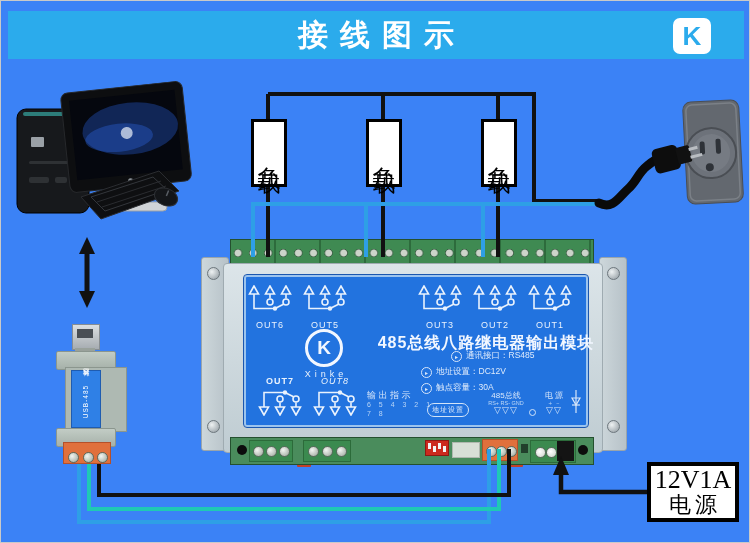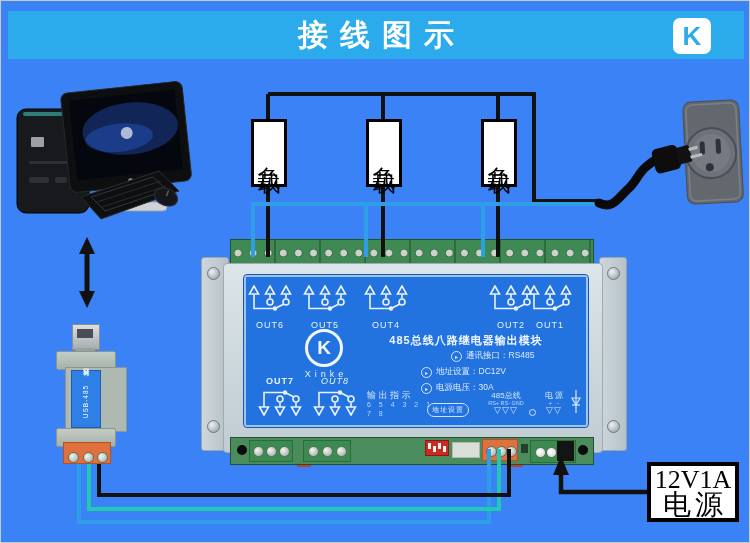--- a/index.html
+++ b/index.html
@@ -31,36 +31,36 @@
   .tscrew{width:9px;height:9px;border-radius:50%;background:radial-gradient(circle at 35% 35%,#f2f5f0,#9aa49a);border:1px solid #5c6b5e;}
   .dip{background:#cc2a1e;border:1px solid #8d1a12;}
   .dip i{position:absolute;width:3px;height:6px;background:#f4f4f4;}
   .orangeblk{background:#e0703c;border:1px solid #b5502a;}
   .redtab{width:14px;height:5px;background:#c23f28;border-radius:1px;}
 
   
   .panel{left:243px;top:274px;width:340px;height:148px;background:#2273df;border:2px solid #9cc4ee;outline:1px solid #1a57b0;border-radius:3px;z-index:4;color:#e9f2fd;}
   .rgroup{position:absolute;width:46px;text-align:center;}
   .out-label{font-size:9px;letter-spacing:1px;color:#e9f2fd;margin-top:1px;font-family:"Liberation Sans",sans-serif;}
-  .p-title{position:absolute;left:104px;top:56px;width:232px;text-align:center;font-size:11px;font-weight:bold;color:#f2f7ff;letter-spacing:1px;}
+  .p-title{position:absolute;left:124px;top:56px;width:232px;text-align:center;font-size:16px;font-weight:bold;color:#f2f7ff;letter-spacing:1px;}
   .spec{position:absolute;left:175px;height:12px;display:flex;align-items:center;font-size:8.5px;color:#ddeafc;}
   .spec-ic{display:inline-flex;align-items:center;justify-content:center;width:9px;height:9px;border:1px solid #d8e6fa;border-radius:50%;margin-right:4px;font-size:6px;color:#d8e6fa;}
   .spec-ic::before{content:"▸";}
   .brand{position:absolute;left:47px;top:52px;width:62px;text-align:center;}
   .brand-circ{width:32px;height:32px;border:3px solid #f2f7ff;border-radius:50%;margin:0 auto;display:flex;align-items:center;justify-content:center;}
   .brand-circ span{color:#f2f7ff;font-size:19px;font-weight:bold;}
   .brand-name{margin-top:2px;font-size:9px;letter-spacing:4px;color:#eaf2fd;text-indent:4px;}
   .smalltxt{position:absolute;color:#d7e6fa;}
   .pill{position:absolute;border:1px solid #d3e4f8;border-radius:7px;font-size:7px;color:#e4eefc;padding:1px 4px;letter-spacing:1px;}
 
   
   .pwrbox{left:646px;top:461px;width:84px;height:52px;background:#fff;border:4px solid #000;z-index:6;
           display:flex;flex-direction:column;align-items:center;justify-content:center;font-family:"Liberation Serif",serif;color:#000;}
   .pwrbox .l1{font-size:26px;line-height:26px;}
-  .pwrbox .l2{font-size:28px;line-height:24px;letter-spacing:4px;text-indent:4px;}
+  .pwrbox .l2{font-size:22px;line-height:24px;letter-spacing:4px;text-indent:4px;}
 
   
   .conv{z-index:6;}
   .usb-metal{left:71px;top:323px;width:26px;height:24px;background:linear-gradient(180deg,#dcdfe1,#a6acb1);border:1px solid #878d92;}
   .usb-inner{left:76px;top:328px;width:16px;height:9px;background:#494e54;}
   .usb-neck{left:74px;top:347px;width:20px;height:5px;background:#99a19b;}
   .c-flange{left:55px;width:58px;height:17px;background:linear-gradient(180deg,#c2ccc5,#a6b1a9);border:1px solid #8b968e;border-radius:2px;}
   .c-body{left:64px;top:366px;width:60px;height:63px;background:#aeb9b2;border:1px solid #8b968e;}
   .c-label{left:70px;top:369px;width:28px;height:56px;background:#2f80e6;border:1px solid #1f5cb0;display:flex;align-items:center;justify-content:center;}
   .c-label span{writing-mode:vertical-rl;transform:rotate(180deg);font-size:6.5px;color:#fff;letter-spacing:1px;white-space:nowrap;}
@@ -188,24 +188,24 @@
   </svg>
 
   <div class="abs panel">
 
     <div class="rgroup" style="left:1px;top:8px;"><svg width="46" height="30" viewBox="0 0 46 30">
           <use href="#relay-up"></use>
         </svg><div class="out-label">OUT6</div></div>
     <div class="rgroup" style="left:56px;top:8px;"><svg width="46" height="30" viewBox="0 0 46 30">
           <use href="#relay-up"></use>
         </svg><div class="out-label">OUT5</div></div>
-    <div class="rgroup" style="left:117px;top:8px;"><svg width="46" height="30" viewBox="0 0 46 30">
-          <use href="#relay-up"></use>
-        </svg><div class="out-label">OUT4</div></div>
-    <div class="rgroup" style="left:242px;top:8px;"><svg width="46" height="30" viewBox="0 0 46 30">
+    <div class="rgroup" style="left:171px;top:8px;"><svg width="46" height="30" viewBox="0 0 46 30">
+          <use href="#relay-up"></use>
+        </svg><div class="out-label">OUT3</div></div>
+    <div class="rgroup" style="left:226px;top:8px;"><svg width="46" height="30" viewBox="0 0 46 30">
           <use href="#relay-up"></use>
         </svg><div class="out-label">OUT2</div></div>
     <div class="rgroup" style="left:281px;top:8px;"><svg width="46" height="30" viewBox="0 0 46 30">
           <use href="#relay-up"></use>
         </svg><div class="out-label">OUT1</div></div>
 
     <div class="brand">
       <div class="brand-circ">
           <span>K</span>
         </div>
@@ -216,21 +216,21 @@
     <div class="spec" style="top:73px;padding-left:30px;">
         <span class="spec-ic"></span>
         <span>通讯接口：RS485</span>
       </div>
     <div class="spec" style="top:89px;">
         <span class="spec-ic"></span>
         <span>地址设置：DC12V</span>
       </div>
     <div class="spec" style="top:105px;">
         <span class="spec-ic"></span>
-        <span>电源电压：30A</span>
+        <span>触点容量：30A</span>
       </div>
 
     <div class="rgroup" style="left:11px;top:98px;font-weight:bold;"><div class="out-label">OUT7</div><svg width="46" height="30" viewBox="0 0 46 30">
           <use href="#relay-down"></use>
         </svg></div>
     <div class="rgroup" style="left:66px;top:98px;font-style:italic;"><div class="out-label">OUT8</div><svg width="46" height="30" viewBox="0 0 46 30">
           <use href="#relay-down"></use>
         </svg></div>
 
     <div class="smalltxt" style="left:121px;top:112px;font-size:9px;">输 出 指 示</div>

